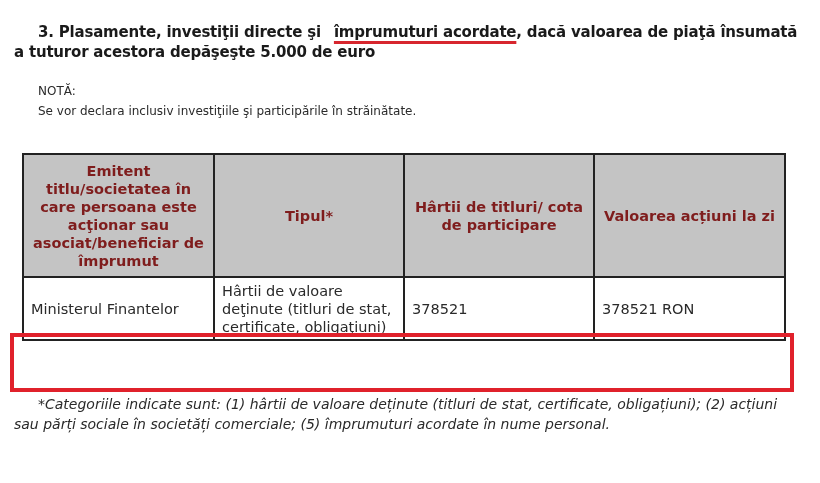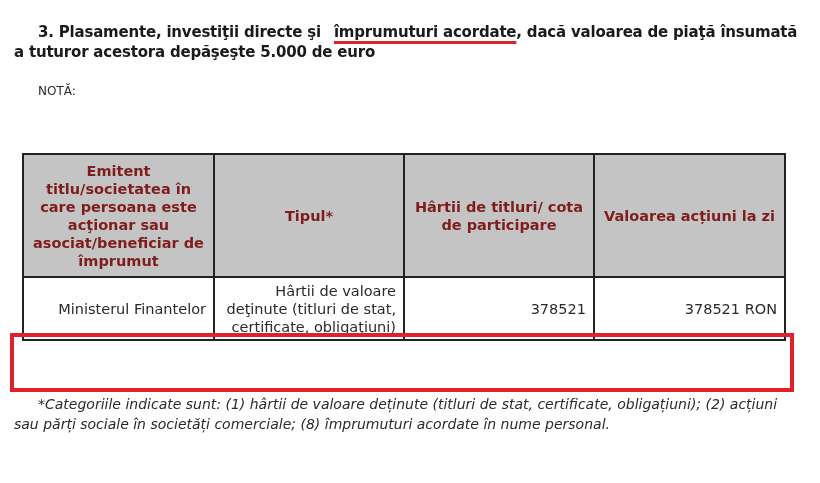--- a/index.html
+++ b/index.html
@@ -6,35 +6,36 @@
   body { width:820px; height:483px; background:#ffffff; position:relative; overflow:hidden;
          font-family:"DejaVu Sans","Liberation Sans",sans-serif; color:#222; }
   .heading { position:absolute; left:14px; top:22px; width:790px; font-size:15px; font-weight:bold;
              line-height:20px; color:#1a1a1a; letter-spacing:-0.2px; }
   .heading .indent { display:inline-block; width:24px; }
   .heading .underlined { text-decoration: underline; text-decoration-color:#d7262e; text-decoration-thickness:3px; text-underline-offset:4px;margin-left:8px; }
   .note { position:absolute; left:38px; top:81px; font-size:12px; line-height:20px; color:#2a2a2a; }
   table.main { position:absolute; left:22px; top:153px; border-collapse:collapse; table-layout:fixed; width:762px; }
   table.main th, table.main td { border:2px solid #222; font-size:14.5px; line-height:18px; }
   table.main th { background:#c4c4c4; font-weight:bold; text-align:center; vertical-align:middle; height:117px; padding:2px 4px; color:#7f1d1d; }
-  table.main td { padding:2px 7px; vertical-align:middle; color:#2a2a2a;text-align:right; }
+  table.main td { padding:2px 7px; vertical-align:middle; color:#2a2a2a; }
   tr.row1 td { height:57px; }
   tr.row2 td { height:39px; }
   .redbox { position:absolute; left:10px; top:333px; width:776px; height:51px; border:4px solid #e0212b; }
   .footnote { position:absolute; left:14px; top:394px; width:780px; font-size:14px; line-height:20px;
               font-style:italic; color:#2a2a2a; }
   .footnote .indent { display:inline-block; width:24px; }
 </style>
 </head>
 <body>
 
 <div class="heading"><span class="indent"></span><span>3. Plasamente, investiţii directe şi </span><span class="underlined">împrumuturi acordate</span><span>, dacă valoarea de piaţă însumată a tuturor acestora depăşeşte 5.000 de euro</span></div>
 
 <div class="note">
   <div>NOTĂ:</div>
+  <div>Se vor declara inclusiv investiţiile şi participările în străinătate.</div>
 </div>
 
 <table class="main">
   <colgroup>
     <col style="width:191px">
       <col style="width:190px">
       <col style="width:190px">
       <col style="width:191px">
   </colgroup>
   <thead>
@@ -50,13 +51,13 @@
       <td>Ministerul Finantelor</td>
       <td>Hârtii de valoare deţinute (titluri de stat, certificate, obligaţiuni)</td>
       <td>378521</td>
       <td>378521 RON</td>
     </tr>
   </tbody>
 </table>
 
 <div class="redbox"></div>
 
-<div class="footnote"><span class="indent"></span><span>*Categoriile indicate sunt: (1) hârtii de valoare deținute (titluri de stat, certificate, obligațiuni); (2) acțiuni sau părți sociale în societăți comerciale; (8) împrumuturi acordate în nume personal.</span></div>
+<div class="footnote"><span class="indent"></span><span>*Categoriile indicate sunt: (1) hârtii de valoare deținute (titluri de stat, certificate, obligațiuni); (2) acțiuni sau părți sociale în societăți comerciale; (5) împrumuturi acordate în nume personal.</span></div>
 
 </body></html>

